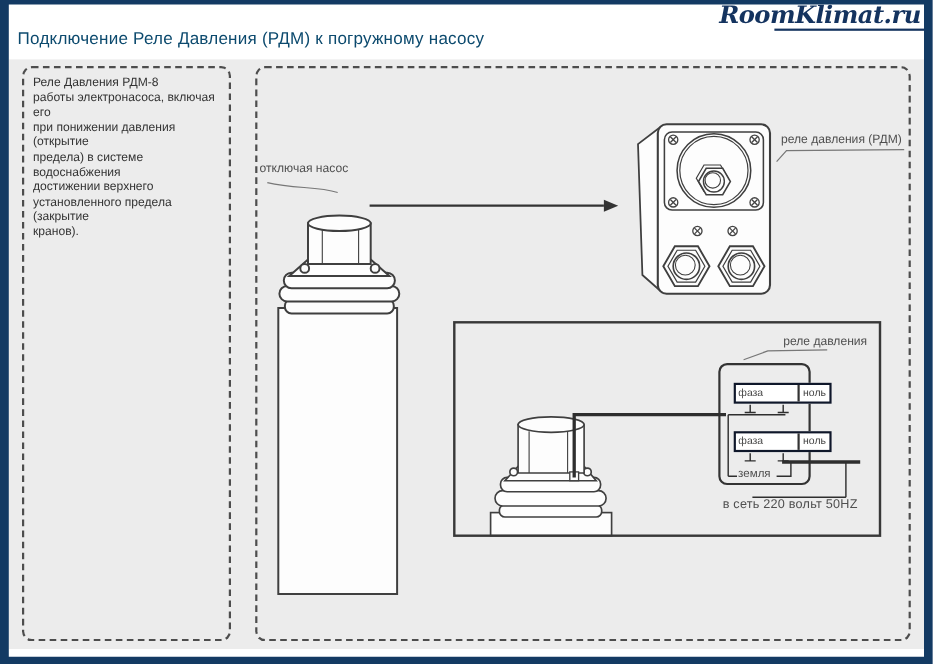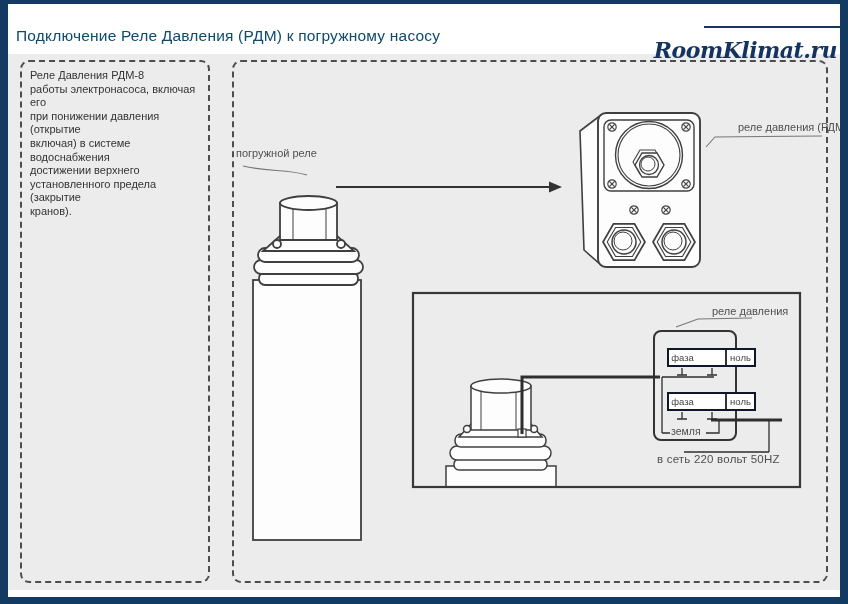--- a/index.html
+++ b/index.html
@@ -16,41 +16,41 @@
     position:absolute;left:8px;top:54px;width:832px;height:536px;
     background:#ececec;z-index:0;
   }
   .page-title{
     position:absolute;left:16px;top:27px;z-index:5;
     font-size:15.5px;color:#0c4a6e;letter-spacing:.2px;white-space:nowrap;
   }
   .site-logo{
     position:absolute;right:11px;top:1px;z-index:5;
     font-family:"DejaVu Serif",serif;font-style:italic;font-weight:bold;
-    font-size:22px;color:#14335f;letter-spacing:-.5px;white-space:nowrap;margin-top:36px;
+    font-size:22px;color:#14335f;letter-spacing:-.5px;white-space:nowrap;
   }
   .logo-underline{
     position:absolute;left:704px;top:26px;width:136px;height:2px;
     background:#14335f;z-index:5;
   }
   .dashed-box{
     position:absolute;box-sizing:border-box;z-index:2;
     border:2px dashed #4d4d4d;border-radius:9px;background:transparent;
   }
   .info-box{left:20px;top:60px;width:190px;height:523px;}
   .main-box{left:232px;top:60px;width:596px;height:523px;}
   .info-text{
     padding:7px 6px 0 8px;font-size:11px;line-height:13.6px;color:#333333;
   }
   .diagram-svg{position:absolute;left:0;top:0;z-index:3;pointer-events:none;}
   .diag-label{
     position:absolute;z-index:4;font-size:11px;color:#4f4f4f;white-space:nowrap;
   }
   .label-pump{left:236px;top:147px;}
-  .label-relay{left:710px;top:121px;margin-left:28px;}
+  .label-relay{left:710px;top:121px;}
   .label-relay-inner{left:696px;top:305px;padding-left:16px;}
   .label-ground{left:671px;top:425px;font-size:10.5px;}
   .label-mains{left:657px;top:453px;font-size:11.5px;letter-spacing:.2px;}
   .tblock{
     position:absolute;z-index:4;display:inline-flex;background:#ffffff;
     border:2px solid #0f172a;
   }
   .tblock-top{left:667px;top:348px;}
   .tblock-bottom{left:667px;top:392px;}
   .tcell{
@@ -67,21 +67,21 @@
 
 <div class="page-title">Подключение Реле Давления (РДМ) к погружному насосу</div>
 <div class="site-logo">RoomKlimat.ru</div>
 <div class="logo-underline"></div>
 
 <div class="dashed-box info-box">
   <div class="info-text">
     <div>Реле Давления РДМ-8</div>
     <div>работы электронасоса, включая его</div>
     <div>при понижении давления (открытие</div>
-    <div>включая) в системе водоснабжения</div>
+    <div>предела) в системе водоснабжения</div>
     <div>достижении верхнего</div>
     <div>установленного предела (закрытие</div>
     <div>кранов).</div>
   </div>
 </div>
 
 <div class="dashed-box main-box"></div>
 
 <svg class="diagram-svg" width="848" height="604" viewBox="0 0 848 604">
   <defs>
@@ -171,21 +171,21 @@
     <line x1="662" y1="377" x2="714" y2="377" stroke-width="1.3"></line>
     <line x1="662" y1="377" x2="662" y2="433" stroke-width="1.3"></line>
     <path d="M682,368 L682,375 M677,375 L687,375 M712,368 L712,375 M707,375 L717,375" stroke-width="1.3"></path>
     <path d="M682,412 L682,419 M677,419 L687,419 M712,412 L712,419 M707,419 L717,419" stroke-width="1.3"></path>
     <path d="M662,433 L670,433 M706,433 L719,433 L719,421" stroke-width="1.3"></path>
     <line x1="711" y1="420" x2="782" y2="420" stroke-width="3"></line>
     <path d="M769,421 L769,452 M684,452 L769,452" stroke-width="1.3"></path>
   </g>
 </svg>
 
-<div class="diag-label label-pump">погружной реле</div>
+<div class="diag-label label-pump">отключая насос</div>
 <div class="diag-label label-relay">реле давления (РДМ)</div>
 <div class="diag-label label-relay-inner">реле давления</div>
 <div class="diag-label label-ground">земля</div>
 <div class="diag-label label-mains">в сеть 220 вольт 50HZ</div>
 
 <div class="tblock tblock-top">
   <span class="tcell">фаза</span>
   <span class="tcell">ноль</span>
 </div>
 <div class="tblock tblock-bottom">

